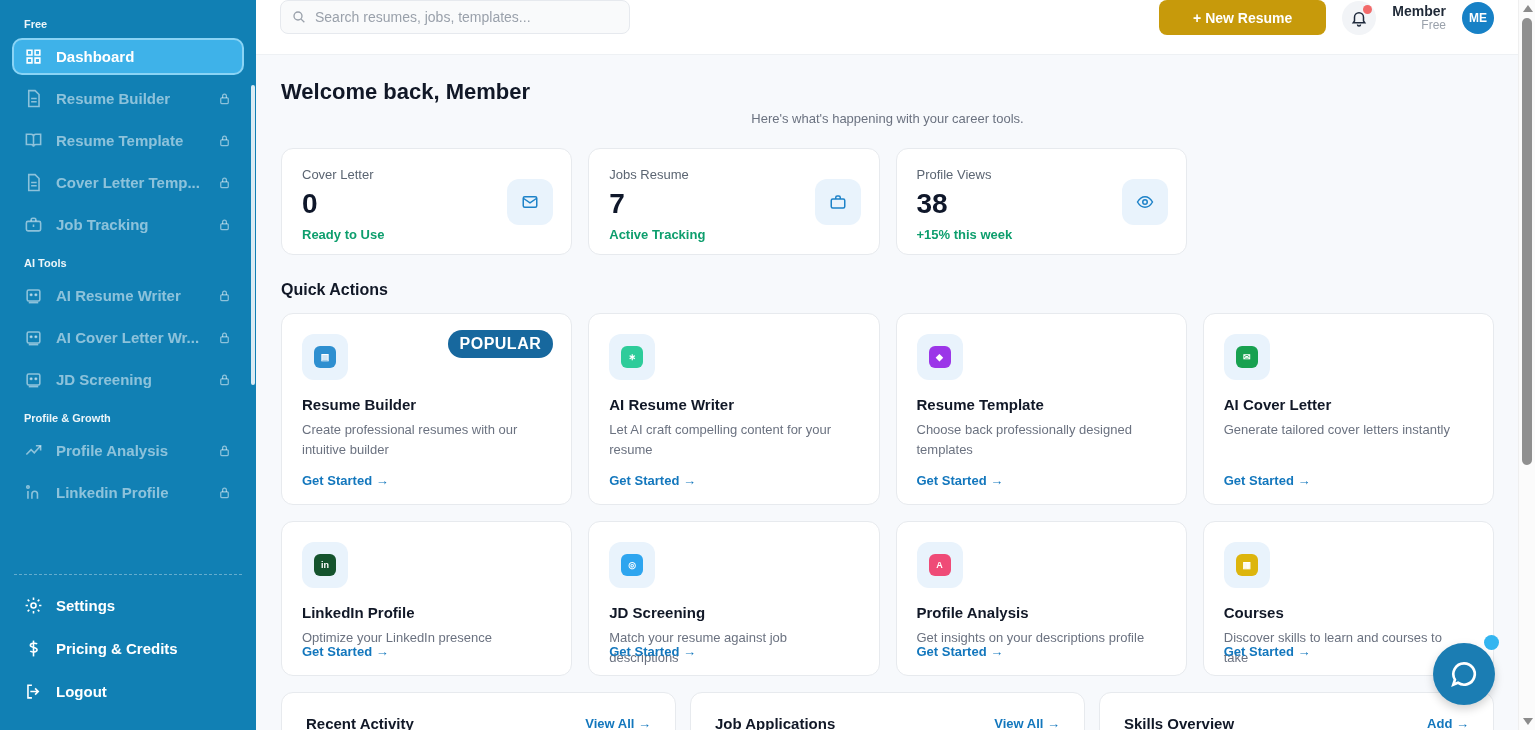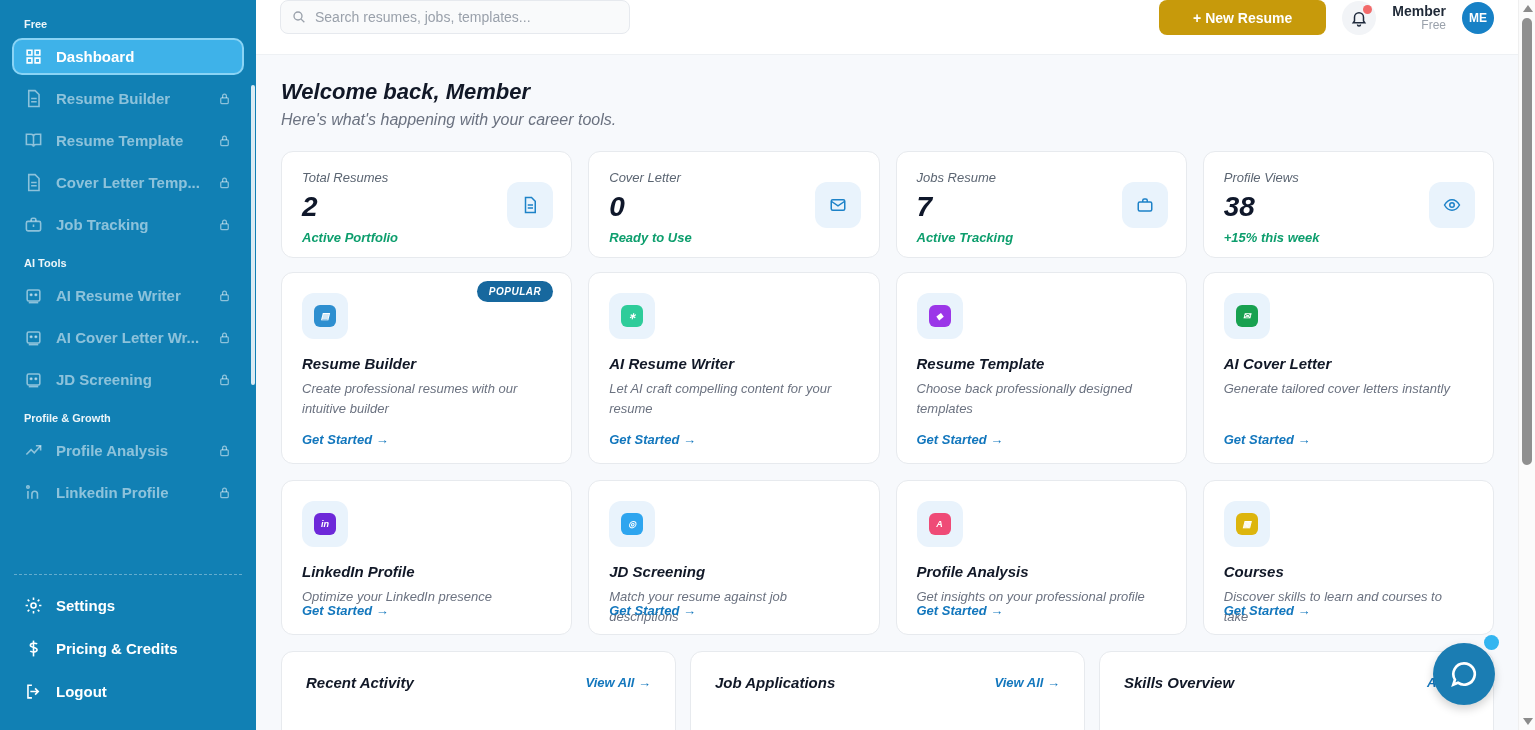--- a/index.html
+++ b/index.html
@@ -48,23 +48,23 @@
   .bell-wrap { width:34px; height:34px; border-radius:50%; background:#f2f4f7; display:flex; align-items:center;
     justify-content:center; position:relative; cursor:pointer; }
   .bell-wrap svg { width:18px; height:18px; }
   .bell-dot { position:absolute; top:4px; right:4px; width:9px; height:9px; border-radius:50%; background:#f26a6a; }
   .user-meta { text-align:right; line-height:1.15; }
   .user-name { font-size:14px; font-weight:700; color:#1f2937; }
   .user-plan { font-size:12px; color:#9aa1ab; }
   .avatar { width:32px; height:32px; border-radius:50%; background:var(--c-avatar); color:#fff; font-size:12px;
     font-weight:700; display:flex; align-items:center; justify-content:center; cursor:pointer; }
 
-  .content { padding:24px 24px 0 25px; height:675px; overflow:hidden;font-style:italic; }
+  .content { padding:24px 24px 0 25px; height:675px; overflow:hidden; }
   .welcome-title { font-size:22px; font-weight:700; color:var(--c-text); }
-  .welcome-sub { font-size:16px; color:var(--c-muted); margin-top:6px; }
+  .welcome-sub { font-size:13px; color:var(--c-muted); margin-top:6px;text-align:center; }
 
   .card { background:#fff; border:1px solid var(--c-border); border-radius:12px; }
 
   .stats-grid { display:grid; grid-template-columns:repeat(4,1fr); gap:16px; margin-top:22px; }
   .stat-card { height:107px; padding:18px 20px; position:relative; }
   .stat-label { font-size:13px; color:#5b6572; font-weight:400; }
   .stat-value { font-size:28px; font-weight:700; color:#0f172a; margin-top:6px; }
   .stat-sub { font-size:13px; font-weight:700; color:var(--c-green); margin-top:7px; }
   .stat-tile { position:absolute; right:18px; top:30px; width:46px; height:46px; border-radius:12px;
     background:var(--c-tile); display:flex; align-items:center; justify-content:center; }
@@ -72,21 +72,21 @@
 
   .qa-title { font-size:16px; font-weight:700; color:var(--c-text); margin-top:26px; }
   .qa-grid { display:grid; grid-template-columns:repeat(4,1fr); gap:16px; margin-top:14px; }
   .qa-card { position:relative; padding:20px; }
   .qa-card.tall { height:192px; }
   .qa-card.short { height:155px; }
   .qa-tile { width:46px; height:46px; border-radius:12px; background:var(--c-tile);
     display:flex; align-items:center; justify-content:center; }
   .qa-ic { width:22px; height:22px; border-radius:6px; color:#fff; font-size:9px; font-weight:700;
     display:flex; align-items:center; justify-content:center; }
-  .qa-badge { position:absolute; top:8px; right:18px; background:var(--c-badge); color:#fff; font-size:10px;
+  .qa-badge { position:absolute; top:16px; right:18px; background:var(--c-badge); color:#fff; font-size:16px;
     font-weight:700; letter-spacing:.5px; border-radius:999px; padding:5px 12px; }
   .qa-name { font-size:15px; font-weight:700; color:var(--c-text); margin-top:16px; }
   .qa-desc { font-size:13px; color:var(--c-muted); margin-top:7px; line-height:1.55; padding-right:6px; }
   .qa-cta { position:absolute; left:20px; bottom:16px; font-size:13px; font-weight:700; color:var(--c-link);
     text-decoration:none; cursor:pointer; }
 
   .bottom-grid { display:grid; grid-template-columns:repeat(3,1fr); gap:14px; margin-top:16px; }
   .bt-card { height:130px; padding:22px 24px; }
   .bt-head { display:flex; align-items:center; justify-content:space-between; }
   .bt-title { font-size:15px; font-weight:700; color:var(--c-text); }
@@ -345,31 +345,20 @@
         </div>
         <div class="avatar">ME</div>
       </div>
     </div>
 
     <div class="content">
       <div class="welcome-title">Welcome back, Member</div>
       <div class="welcome-sub">Here's what's happening with your career tools.</div>
 
       <div class="stats-grid">
-        <div class="card stat-card">
-          <div class="stat-label">Total Resumes</div>
-          <div class="stat-value">2</div>
-          <div class="stat-sub">Active Portfolio</div>
-          <div class="stat-tile">
-            <svg viewBox="0 0 24 24" fill="none" stroke="#1d82c8" stroke-width="2">
-                <path d="M6 2h8l5 5v15H6z"></path>
-                <path d="M9 12h7M9 16h7"></path>
-              </svg>
-          </div>
-        </div>
         <div class="card stat-card">
           <div class="stat-label">Cover Letter</div>
           <div class="stat-value">0</div>
           <div class="stat-sub">Ready to Use</div>
           <div class="stat-tile">
             <svg viewBox="0 0 24 24" fill="none" stroke="#1d82c8" stroke-width="2">
                 <rect x="3" y="5" width="18" height="14" rx="2"></rect>
                 <path d="M3 7l9 6 9-6"></path>
               </svg>
           </div>
@@ -391,20 +380,21 @@
           <div class="stat-sub">+15% this week</div>
           <div class="stat-tile">
             <svg viewBox="0 0 24 24" fill="none" stroke="#1d82c8" stroke-width="2">
                 <path d="M2 12s4-7 10-7 10 7 10 7-4 7-10 7-10-7-10-7z"></path>
                 <circle cx="12" cy="12" r="3"></circle>
               </svg>
           </div>
         </div>
       </div>
 
+      <div class="qa-title">Quick Actions</div>
       <div class="qa-grid">
 
         <div class="card qa-card tall">
           <div class="qa-tile">
             <span class="qa-ic" style="background: rgb(46, 143, 208);">▤</span>
           </div>
           <span class="qa-badge">POPULAR</span>
           <div class="qa-name">Resume Builder</div>
           <div class="qa-desc">Create professional resumes with our intuitive builder</div>
           <a class="qa-cta">Get Started →</a>
@@ -432,42 +422,42 @@
           <div class="qa-tile">
             <span class="qa-ic" style="background: rgb(24, 161, 80);">✉</span>
           </div>
           <div class="qa-name">AI Cover Letter</div>
           <div class="qa-desc">Generate tailored cover letters instantly</div>
           <a class="qa-cta">Get Started →</a>
         </div>
 
         <div class="card qa-card short">
           <div class="qa-tile">
-            <span class="qa-ic" style="background: #6d28d9;">in</span>
+            <span class="qa-ic" style="background: #14532d;">in</span>
           </div>
           <div class="qa-name">LinkedIn Profile</div>
           <div class="qa-desc">Optimize your LinkedIn presence</div>
           <a class="qa-cta">Get Started →</a>
         </div>
 
         <div class="card qa-card short">
           <div class="qa-tile">
             <span class="qa-ic" style="background: rgb(46, 165, 239);">◎</span>
           </div>
           <div class="qa-name">JD Screening</div>
           <div class="qa-desc">Match your resume against job descriptions</div>
           <a class="qa-cta">Get Started →</a>
         </div>
 
         <div class="card qa-card short">
           <div class="qa-tile">
             <span class="qa-ic" style="background: rgb(239, 75, 119);">A</span>
           </div>
           <div class="qa-name">Profile Analysis</div>
-          <div class="qa-desc">Get insights on your professional profile</div>
+          <div class="qa-desc">Get insights on your descriptions profile</div>
           <a class="qa-cta">Get Started →</a>
         </div>
 
         <div class="card qa-card short">
           <div class="qa-tile">
             <span class="qa-ic" style="background: rgb(221, 181, 13);">▦</span>
           </div>
           <div class="qa-name">Courses</div>
           <div class="qa-desc">Discover skills to learn and courses to take</div>
           <a class="qa-cta">Get Started →</a>

